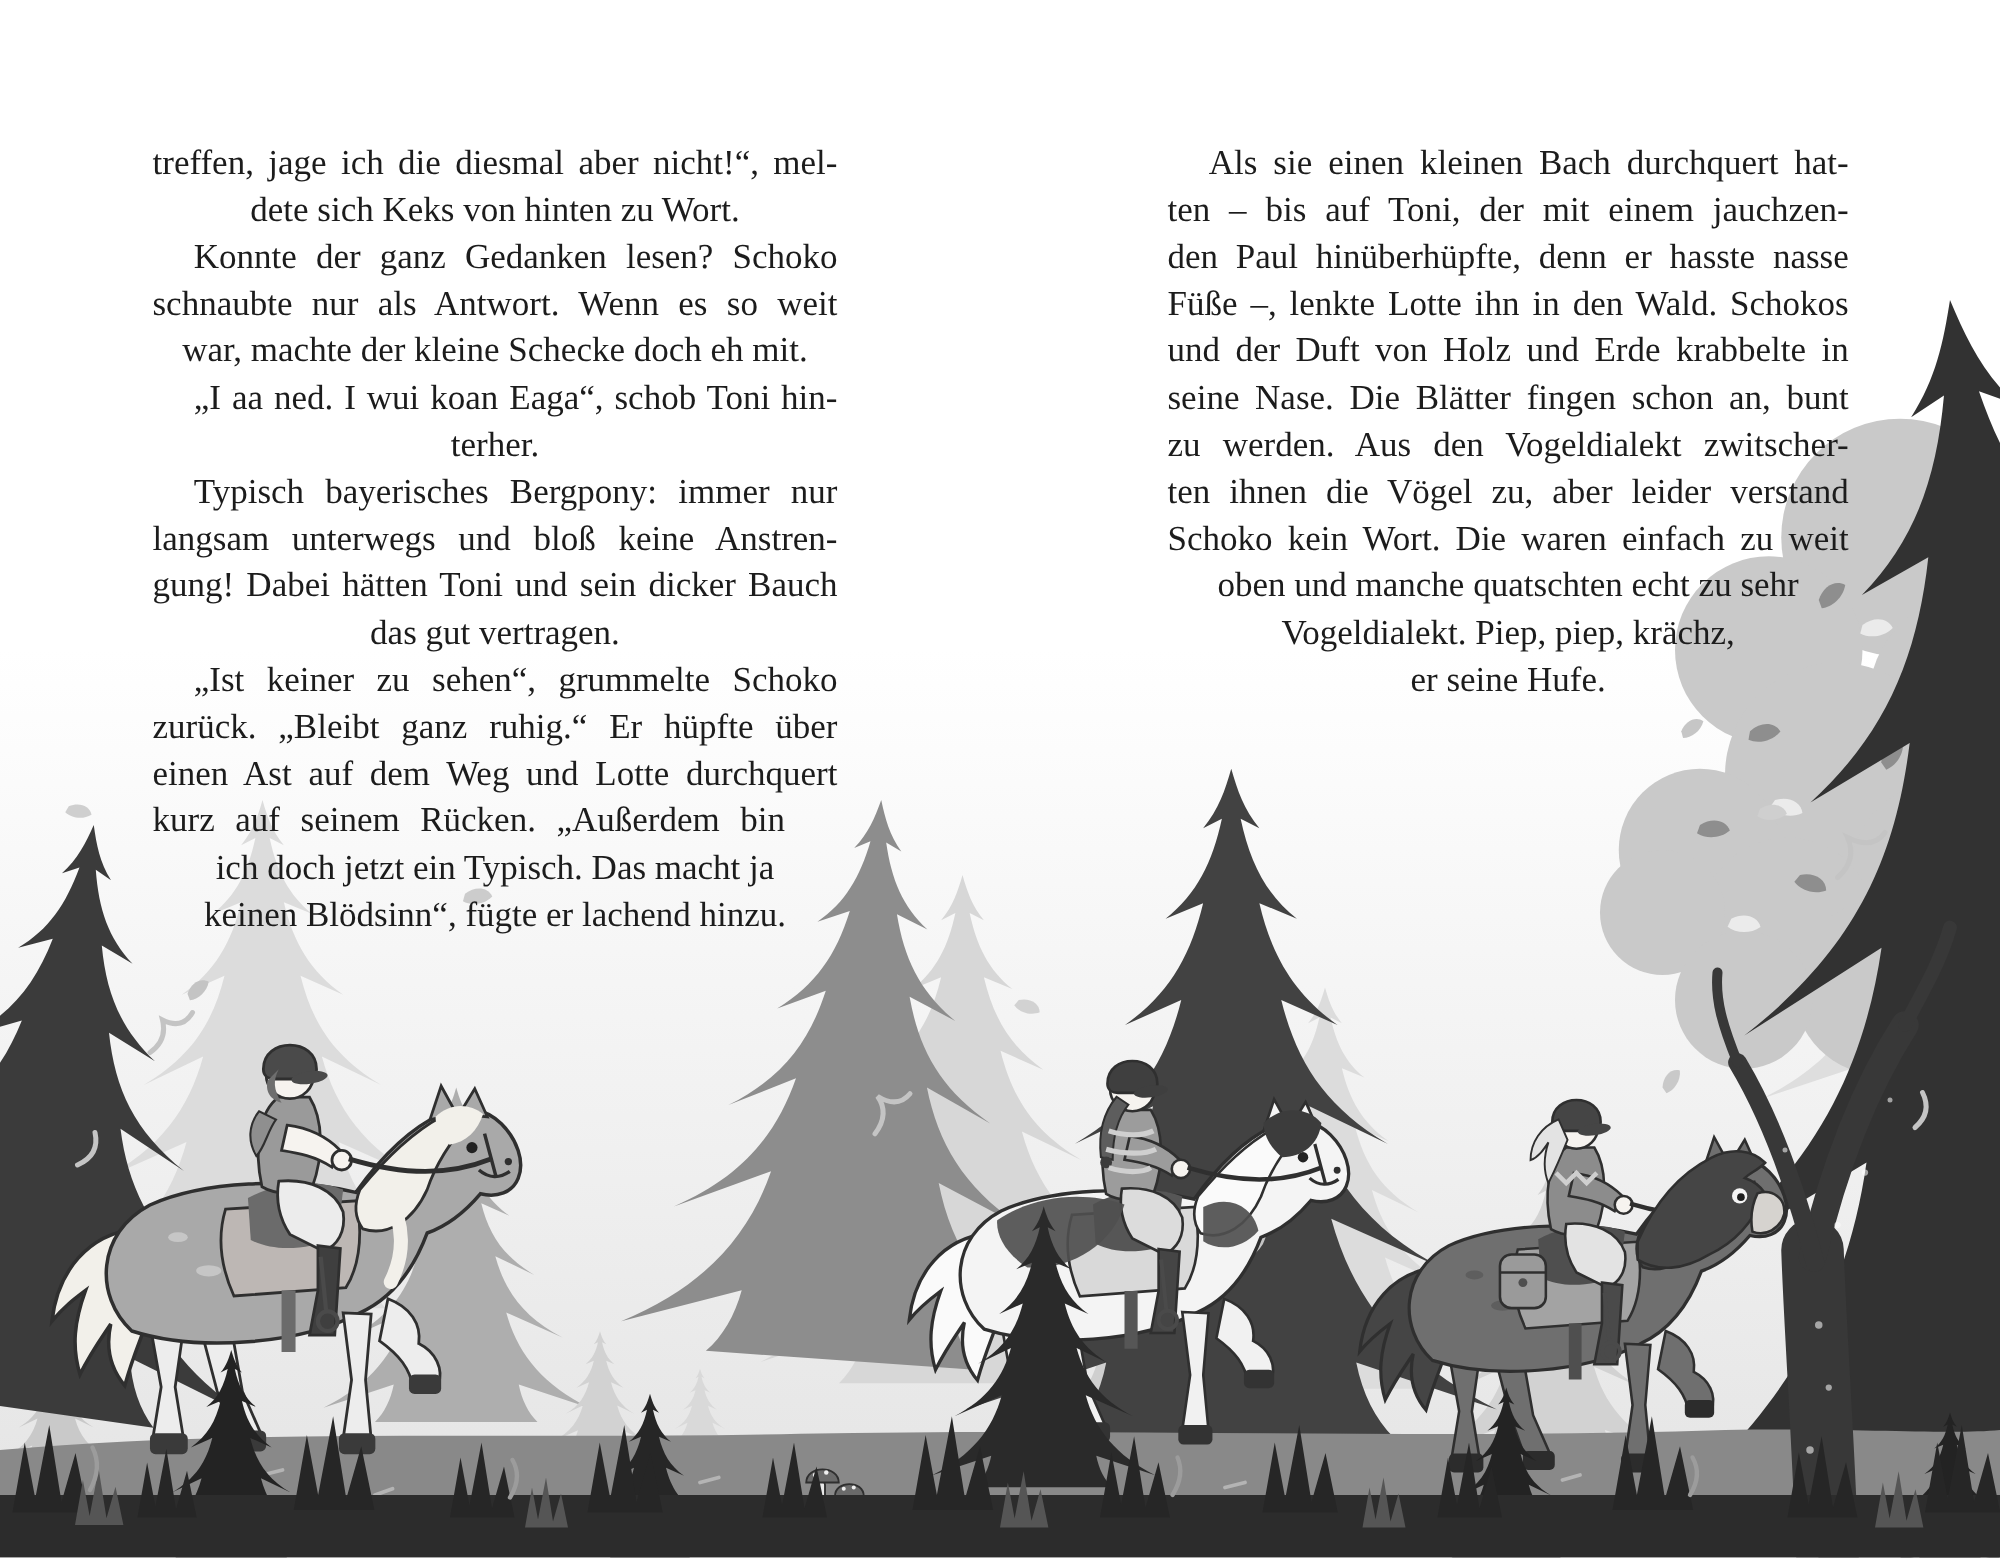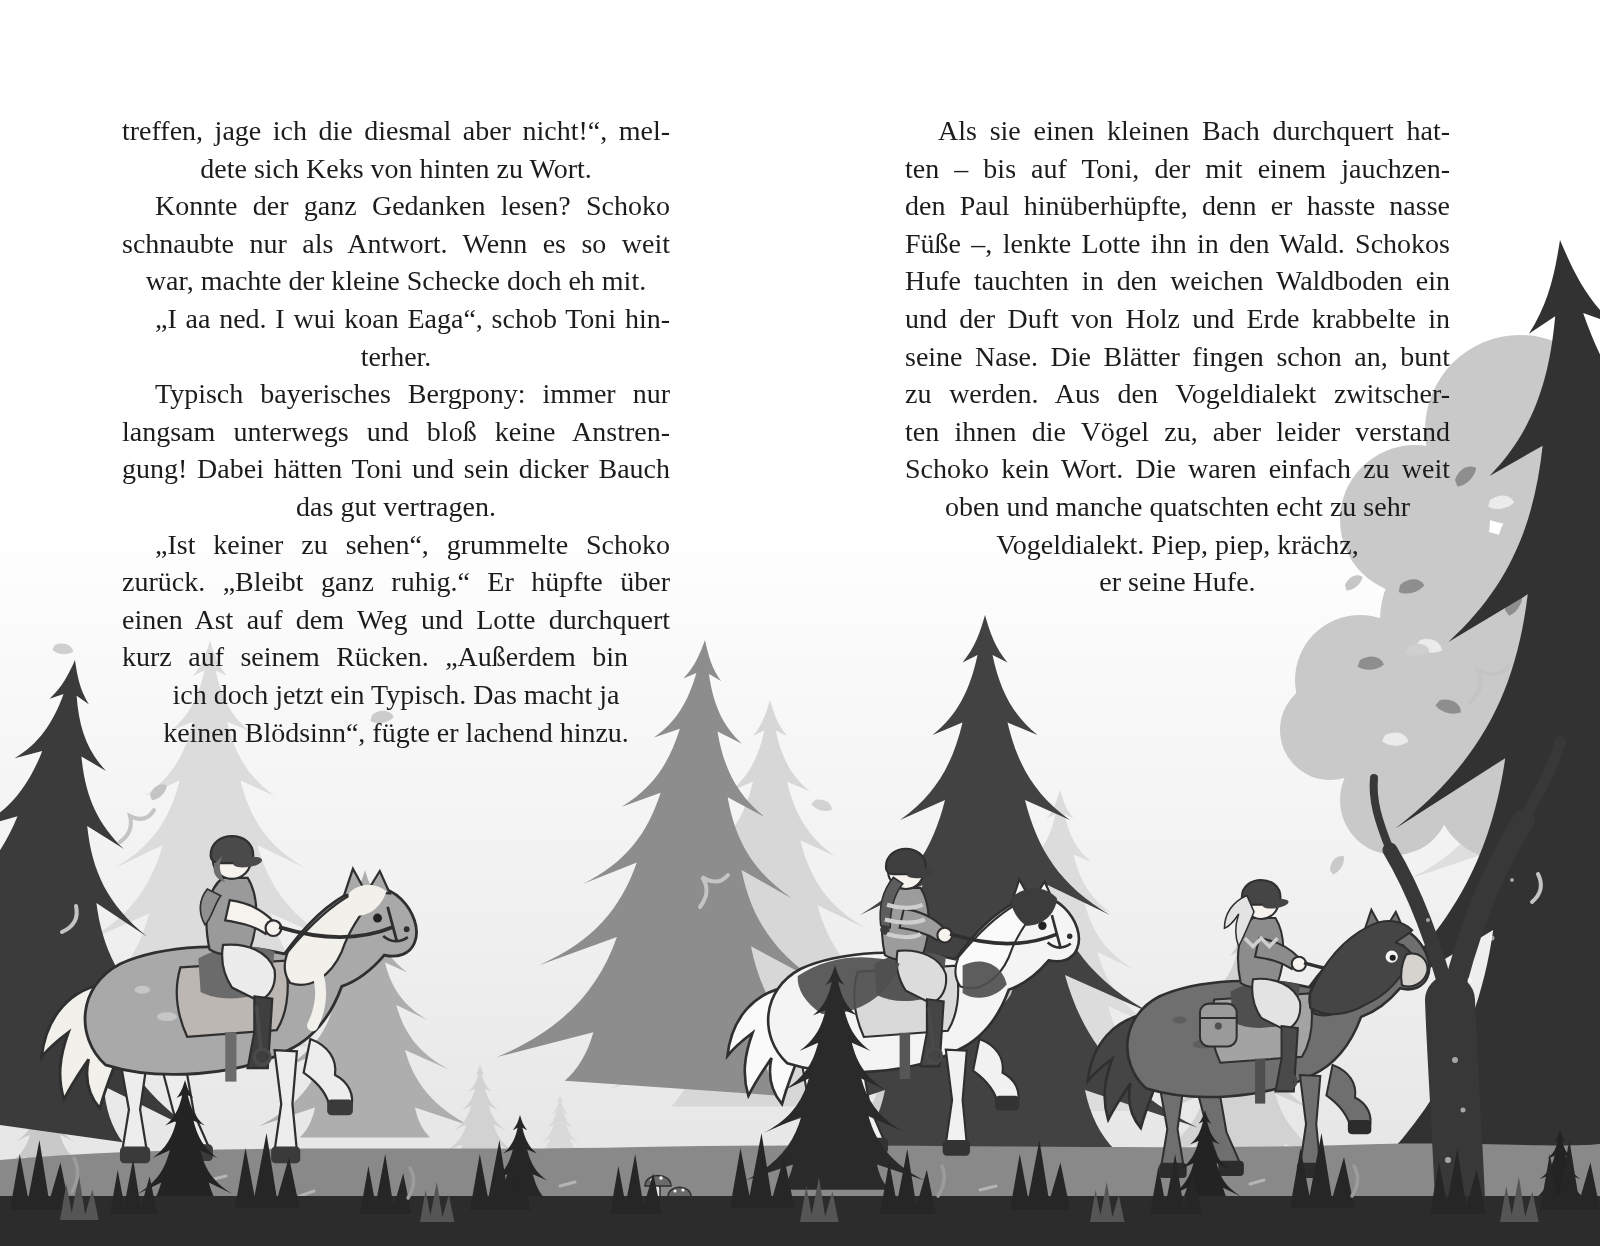--- a/index.html
+++ b/index.html
@@ -1,21 +1,21 @@
 <!DOCTYPE html>
 <html><head>
 <meta charset="utf-8">
 <style>
   html,body{margin:0;padding:0;background:#888;}
   .page{position:relative;width:1600px;height:1246px;background:#ffffff;overflow:hidden;
         font-family:"Liberation Serif",serif;}
   .illus{position:absolute;left:0;top:0;width:1600px;height:1246px;z-index:1;}
   .col{position:absolute;z-index:2;color:#1c1c1c;font-size:28px;line-height:37.6px;}
   #colL{left:122px;top:112px;width:548px;}
-  #colR{left:905px;top:112px;width:545px;}
+  #colR{left:934px;top:112px;width:545px;}
   .ln{height:37.6px;overflow:hidden;text-align:center;}
   .j{text-align:justify;text-align-last:justify;}
   .ind{padding-left:33px;}
   .w505{width:506px;}
 </style>
 </head>
 <body>
 
 <div class="page">
 
@@ -305,21 +305,20 @@
   <div class="ln j w505">kurz auf seinem Rücken. „Außerdem bin</div>
   <div class="ln">ich doch jetzt ein Typisch. Das macht ja</div>
   <div class="ln">keinen Blödsinn“, fügte er lachend hinzu.</div>
 </div>
 
 <div class="col" id="colR">
   <div class="ln j ind">Als sie einen kleinen Bach durchquert hat-</div>
   <div class="ln j">ten – bis auf Toni, der mit einem jauchzen-</div>
   <div class="ln j">den Paul hinüberhüpfte, denn er hasste nasse</div>
   <div class="ln j">Füße –, lenkte Lotte ihn in den Wald. Schokos</div>
-  <div class="ln j">Hufe tauchten in den weichen Waldboden ein</div>
   <div class="ln j">und der Duft von Holz und Erde krabbelte in</div>
   <div class="ln j">seine Nase. Die Blätter fingen schon an, bunt</div>
   <div class="ln j">zu werden. Aus den Vogeldialekt zwitscher-</div>
   <div class="ln j">ten ihnen die Vögel zu, aber leider verstand</div>
   <div class="ln j">Schoko kein Wort. Die waren einfach zu weit</div>
   <div class="ln">oben und manche quatschten echt zu sehr</div>
   <div class="ln">Vogeldialekt. Piep, piep, krächz,</div>
   <div class="ln">er seine Hufe.</div>
 </div>
 

